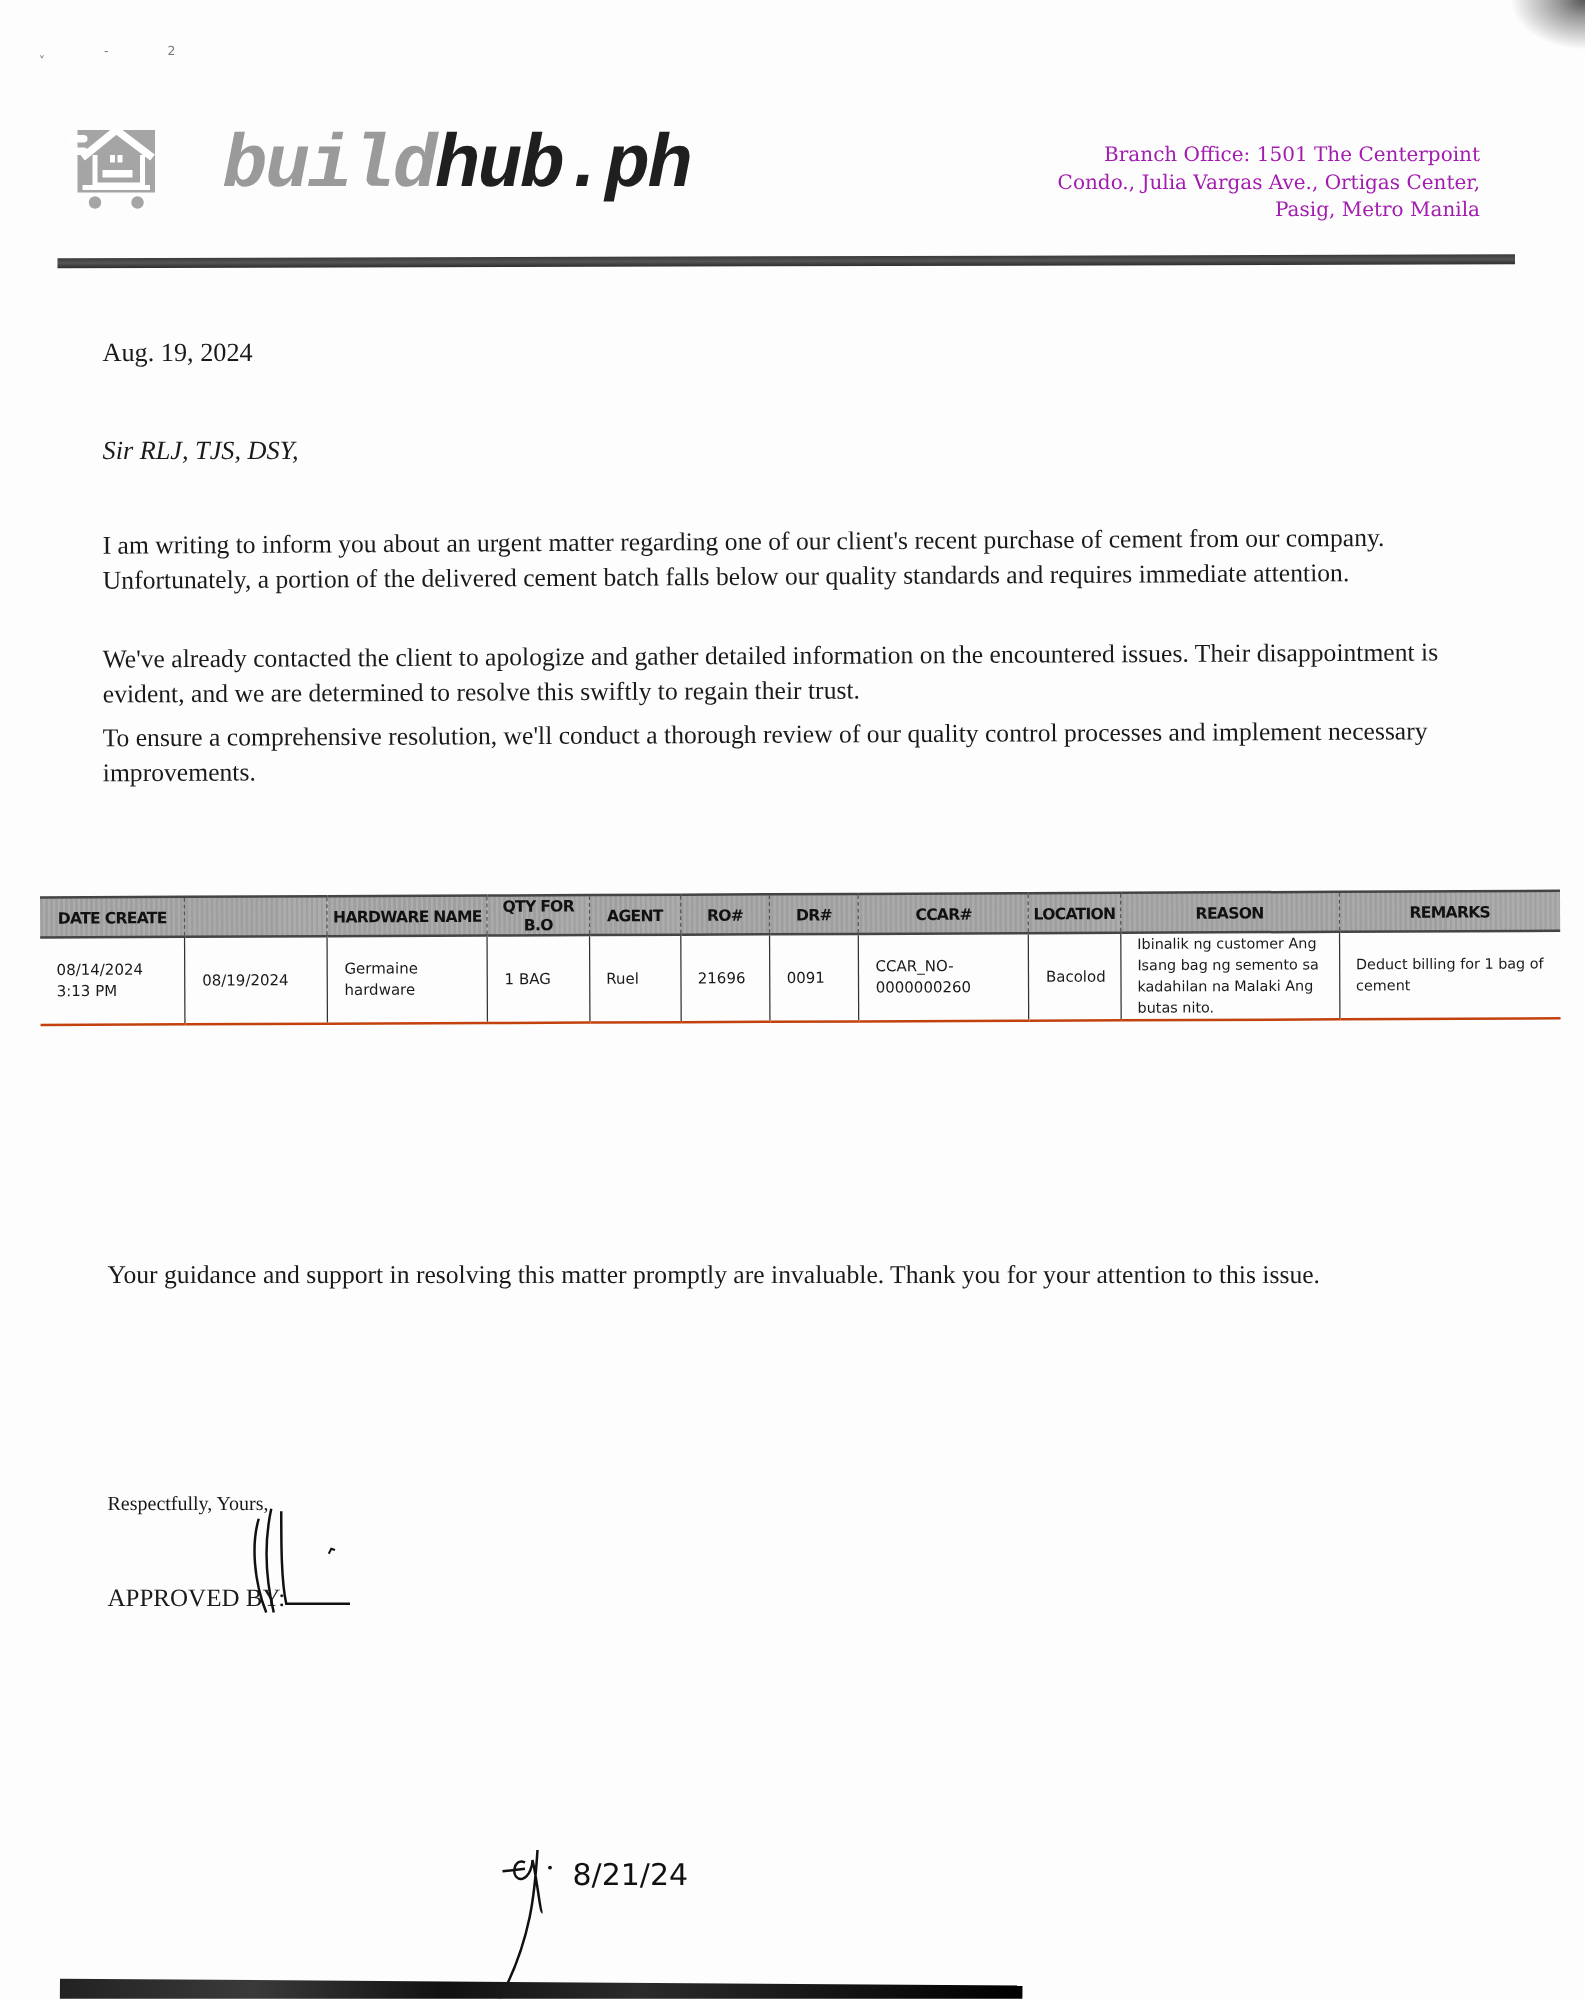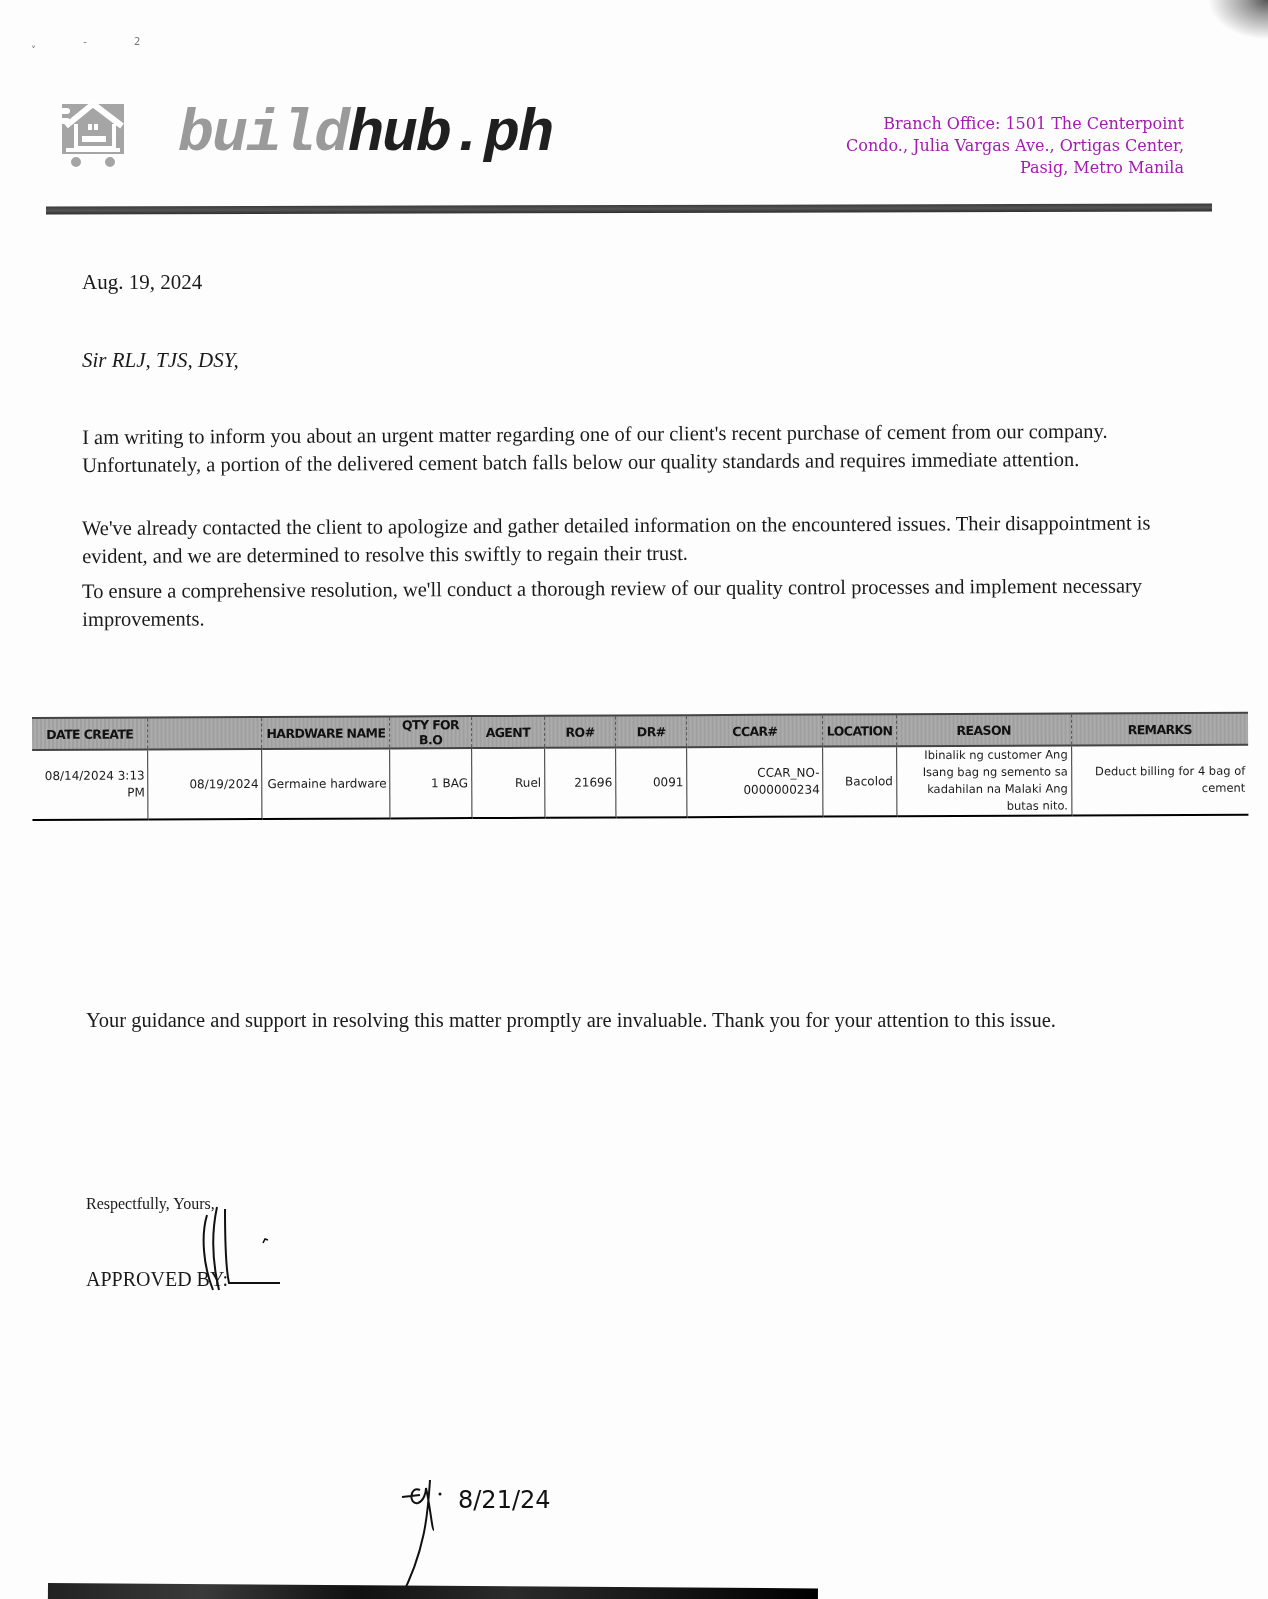--- a/index.html
+++ b/index.html
@@ -39,22 +39,22 @@
   
   .table-wrap { left: 32px; top: 717px; width: 1216px; transform: rotate(-0.25deg); transform-origin: left top; }
   table { border-collapse: collapse; width: 100%; font-family: "DejaVu Sans", sans-serif; table-layout: fixed; }
   th {
     background: #a8a8a8; background-image: repeating-linear-gradient(90deg, rgba(0,0,0,0.05) 0 2px, rgba(255,255,255,0.05) 2px 4px);
     height: 28px; font-size: 12.5px; font-weight: bold; color: #111; letter-spacing: -0.6px;
     border-top: 2px solid #444; border-bottom: 2px solid #444; border-left: 1px dashed #555; padding: 0 2px;
   }
   th:first-child { border-left: none; margin-top: 27px; }
   td {
-    height: 60px; font-size: 12px; text-align: right; vertical-align: middle; color: #1a1a1a;
-    border-left: 1px solid #333; border-bottom: 2px solid #000000; padding: 0 3px; line-height: 17px;
+    height: 60px; font-size: 12px; text-align: left; vertical-align: middle; color: #1a1a1a;
+    border-left: 1px solid #333; border-bottom: 2px solid #c2410c; padding: 0 13px; line-height: 17px;
   }
   td:first-child { border-left: none; }
   td.small { font-size: 11.5px; }
   
   .closing { left: 86px; top: 1009px; width: 1130px; font-size: 20.5px; }
   .sign-off { left: 86px; top: 1195px; font-size: 16px; }
   .approved { left: 86px; top: 1268px; font-size: 20px; }
   .signature { left: 185px; top: 1195px; width: 110px; height: 100px; }
   .initials { left: 390px; top: 1470px; width: 160px; height: 129px; }
   .bottom-bar {
@@ -132,24 +132,24 @@
     </thead>
     <tbody>
       <tr>
         <td>08/14/2024 3:13 PM</td>
         <td>08/19/2024</td>
         <td>Germaine hardware</td>
         <td>1 BAG</td>
         <td>Ruel</td>
         <td>21696</td>
         <td>0091</td>
-        <td>CCAR_NO-0000000234</td>
+        <td>CCAR_NO-0000000260</td>
         <td>Bacolod</td>
         <td class="small">Ibinalik ng customer Ang Isang bag ng semento sa kadahilan na Malaki Ang butas nito.</td>
-        <td class="small">Deduct billing for 4 bag of cement</td>
+        <td class="small">Deduct billing for 1 bag of cement</td>
       </tr>
     </tbody>
   </table>
 </div>
 
 <div class="abs closing">Your guidance and support in resolving this matter promptly are invaluable. Thank you for your attention to this issue.</div>
 <div class="abs sign-off">Respectfully, Yours,</div>
 <div class="abs approved">APPROVED BY:</div>
 
 <svg class="abs signature" viewBox="0 0 110 100">

